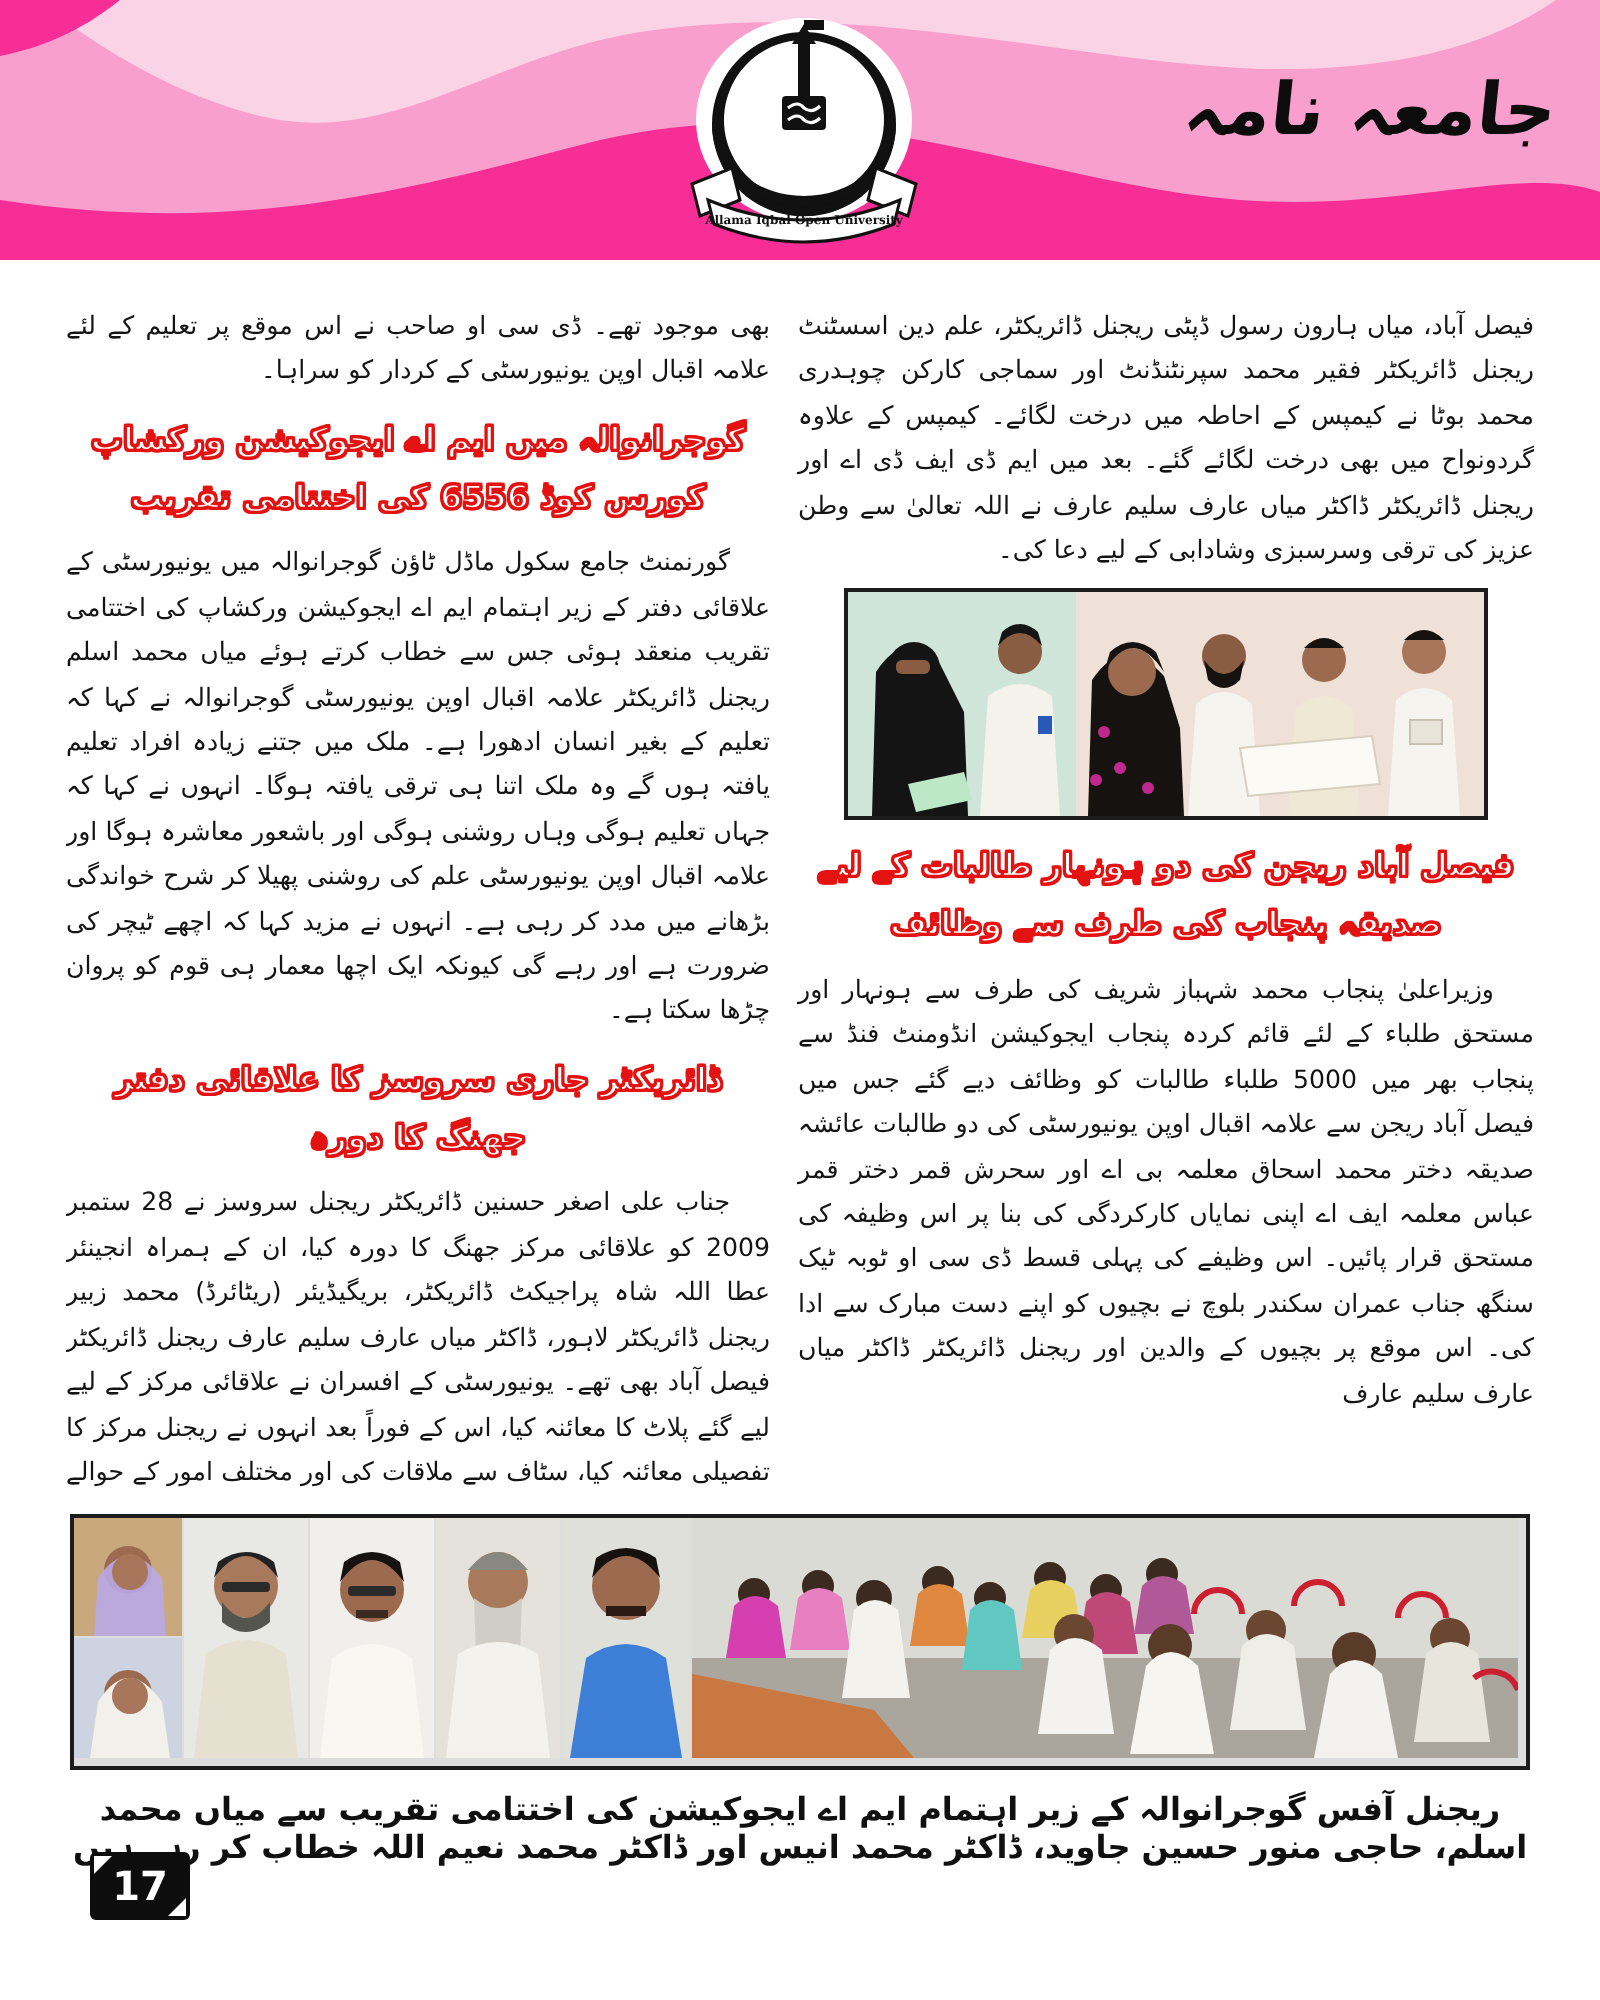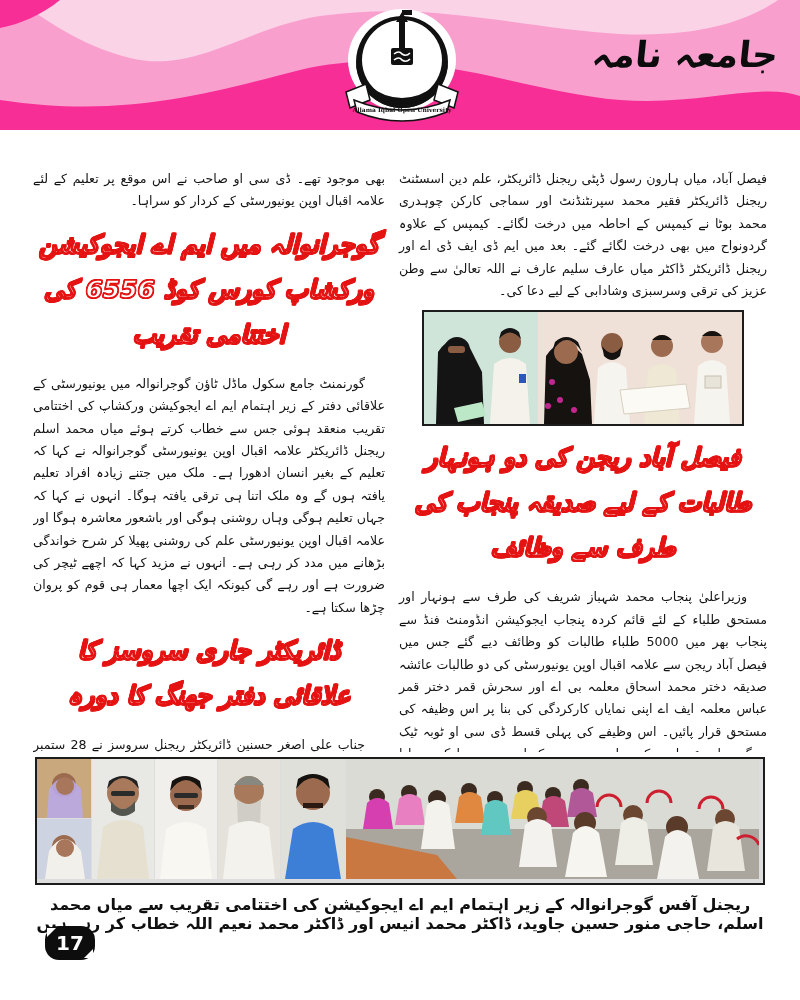--- a/index.html
+++ b/index.html
@@ -22,52 +22,51 @@
   
   .columns {
     position:absolute; top:152px; left:33px; width:734px; height:600px;
     display:flex; gap:14px; direction:rtl; overflow:hidden;
   }
   .col-right { width:368px; flex:0 0 368px; }
   .col-left  { width:352px; flex:0 0 352px; }
 
   .body {
     font-size:12.6px; line-height:1.78; text-align:justify;
-    color:#141414; margin:16px 0 3px 0; direction:rtl;
+    color:#141414; margin:0 0 3px 0; direction:rtl;
   }
   .indent { text-indent:20px; }
 
   .headline {
-    font-size:25px; font-weight:bold; text-align:center; line-height:1.8;
+    font-size:16px; font-weight:bold; text-align:center; line-height:1.8;
     margin:9px 4px 7px 4px; direction:rtl;
     color:#ffffff;
     -webkit-text-stroke:1.3px #e51212;
     text-shadow:
       1px 0 0 #e51212, -1px 0 0 #e51212, 0 1px 0 #e51212, 0 -1px 0 #e51212,
       0.8px 0.8px 0 #e51212, -0.8px -0.8px 0 #e51212,
       0.8px -0.8px 0 #e51212, -0.8px 0.8px 0 #e51212;
-    font-style: italic;
   }
 
   .photo-frame { border:2px solid #1c1c1c; background:#dddddd; line-height:0; }
   .mid-photo { width:318px; height:112px; margin:8px auto 5px auto; }
   .caption {
     font-size:12px; font-weight:bold; text-align:center; color:#101010;
     margin:2px 0 8px 0; direction:rtl; line-height:1.5;
   }
 
   
   .bottom-photo { position:absolute; top:757px; left:35px; width:726px; height:124px; }
   .bottom-caption {
     position:absolute; top:895px; left:35px; width:730px;
     font-size:16px; font-weight:bold; text-align:center; color:#101010; direction:rtl;
   }
   .page-badge {
     position:absolute; top:926px; left:45px; width:50px; height:34px;
-    background:#0d0d0d; border-radius:14px; color:#ffffff;
+    background:#0d0d0d; border-radius:3px; color:#ffffff;
     font-size:20px; font-weight:bold;
     display:flex; align-items:center; justify-content:center;
   }
   .page-badge::before {
     content:""; position:absolute; left:2px; top:2px;
     border-style:solid; border-width:9px 9px 0 0; border-color:#ffffff transparent transparent transparent;
   }
   .page-badge::after {
     content:""; position:absolute; right:2px; bottom:2px;
     border-style:solid; border-width:0 0 9px 9px; border-color:transparent transparent #ffffff transparent;

